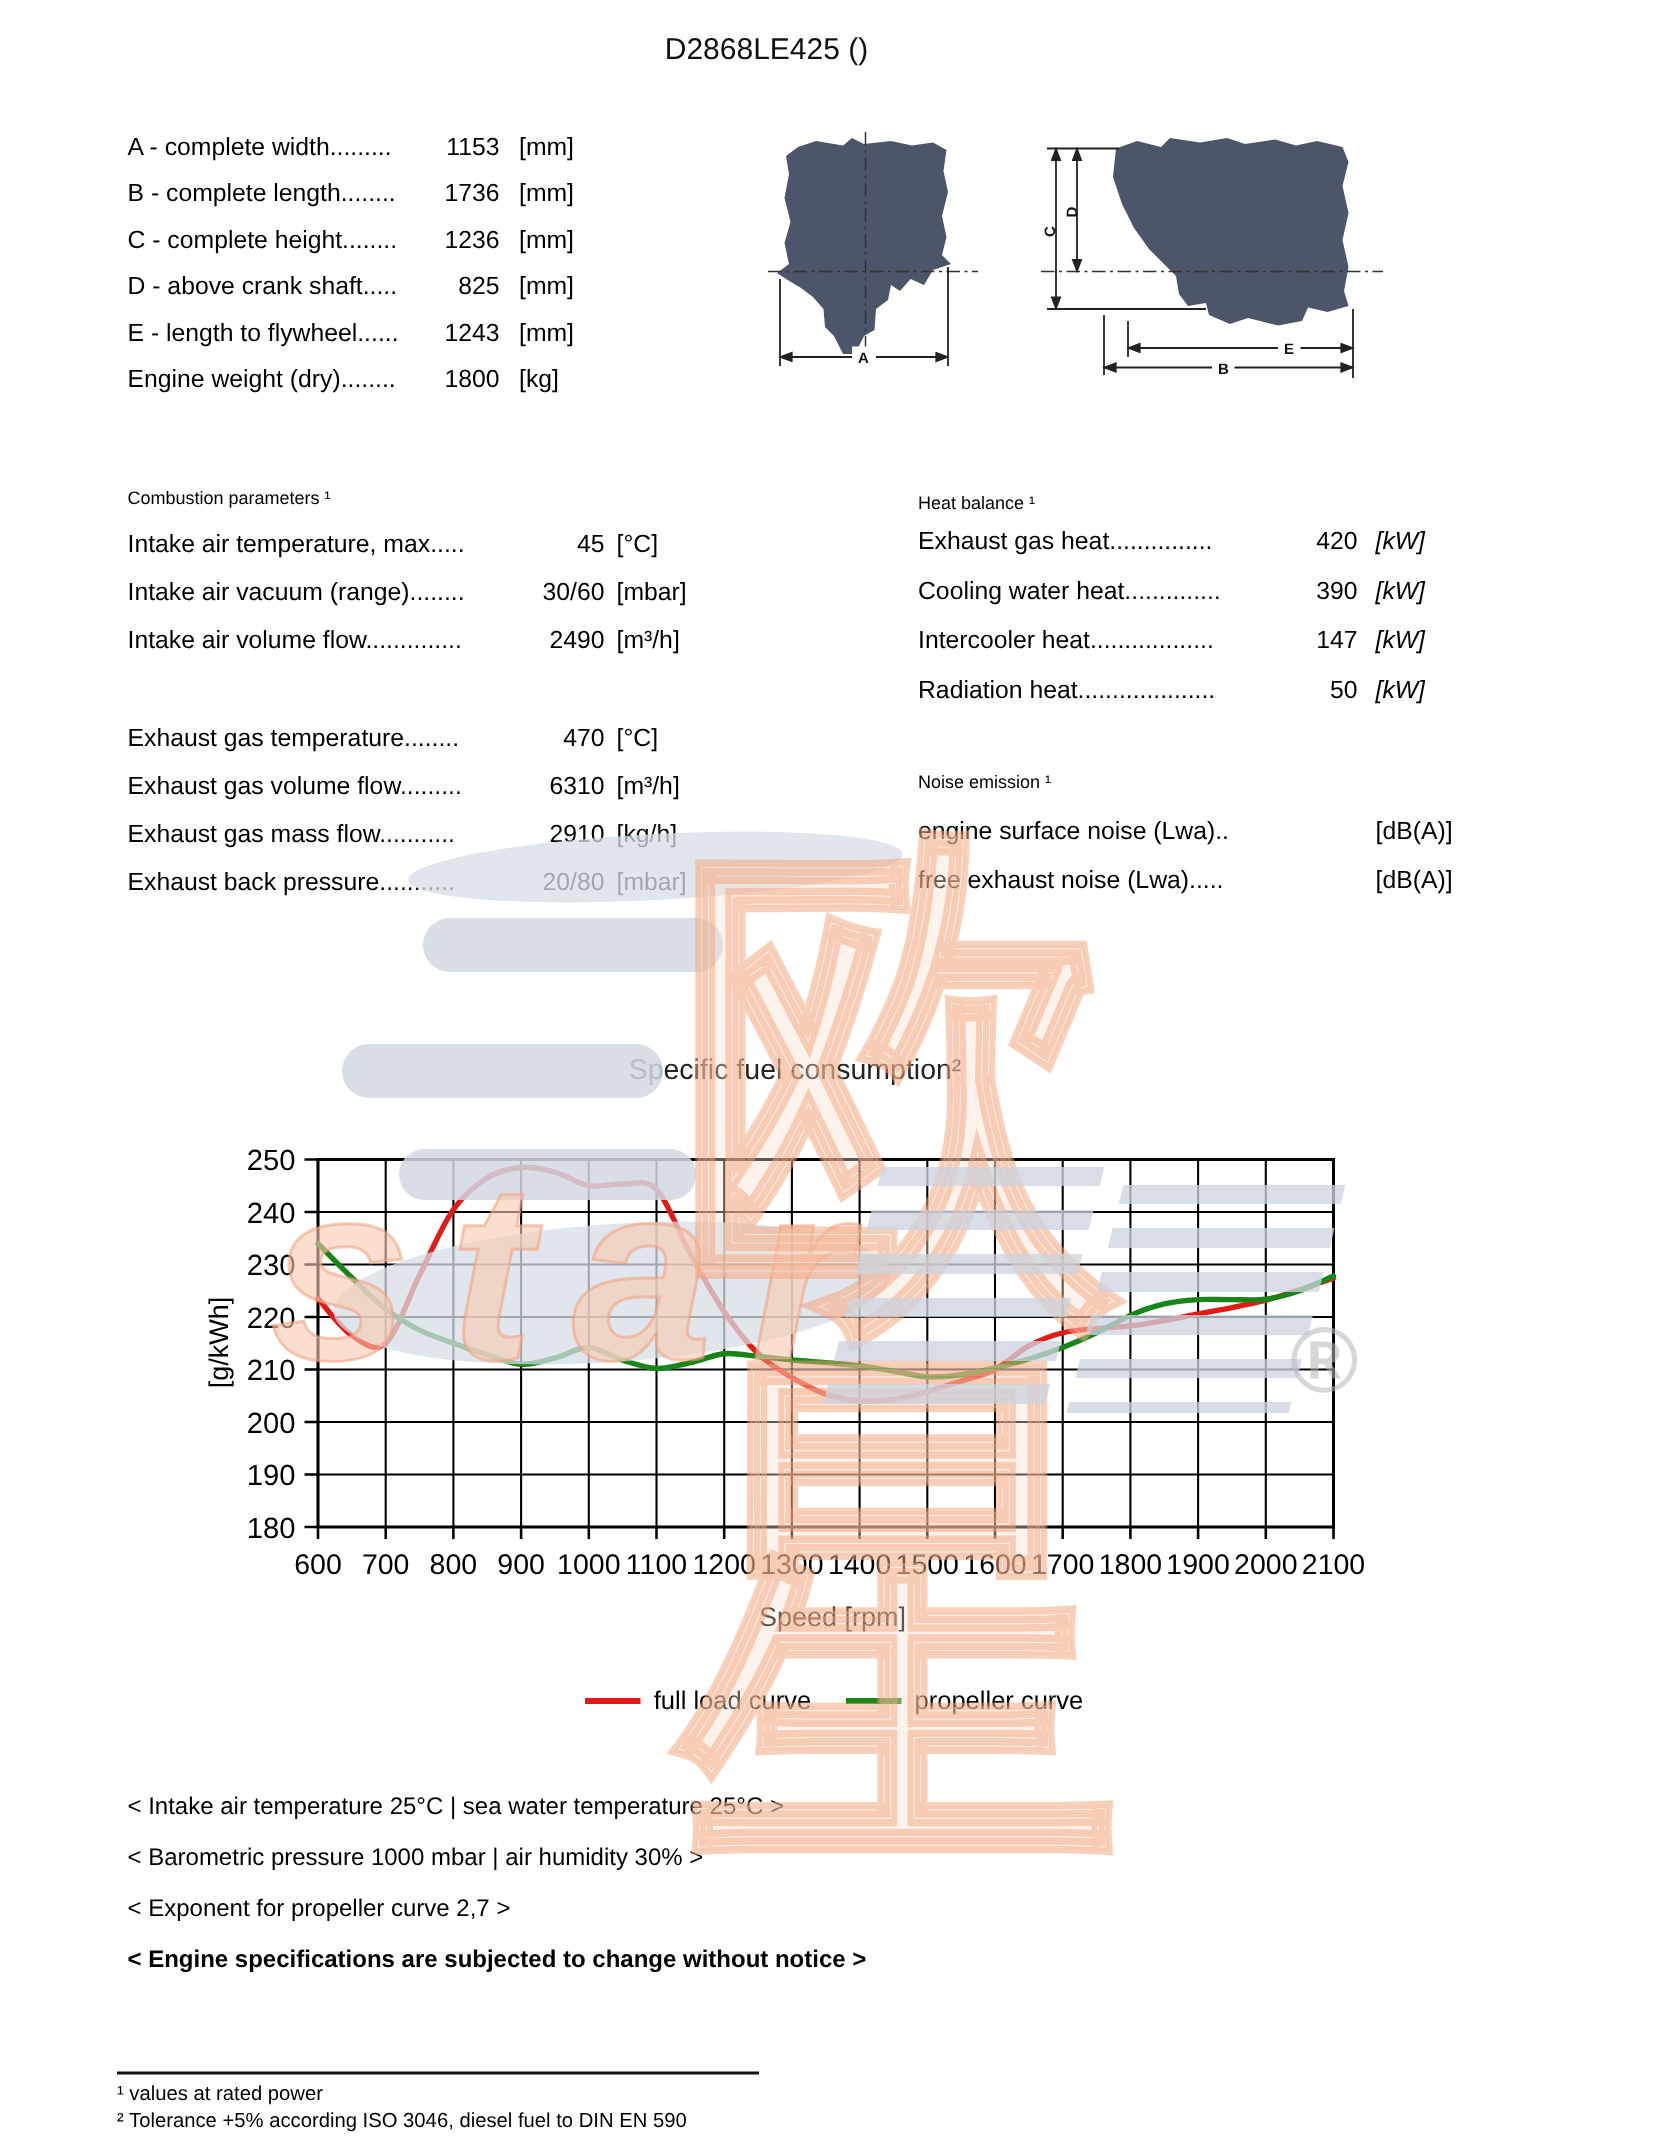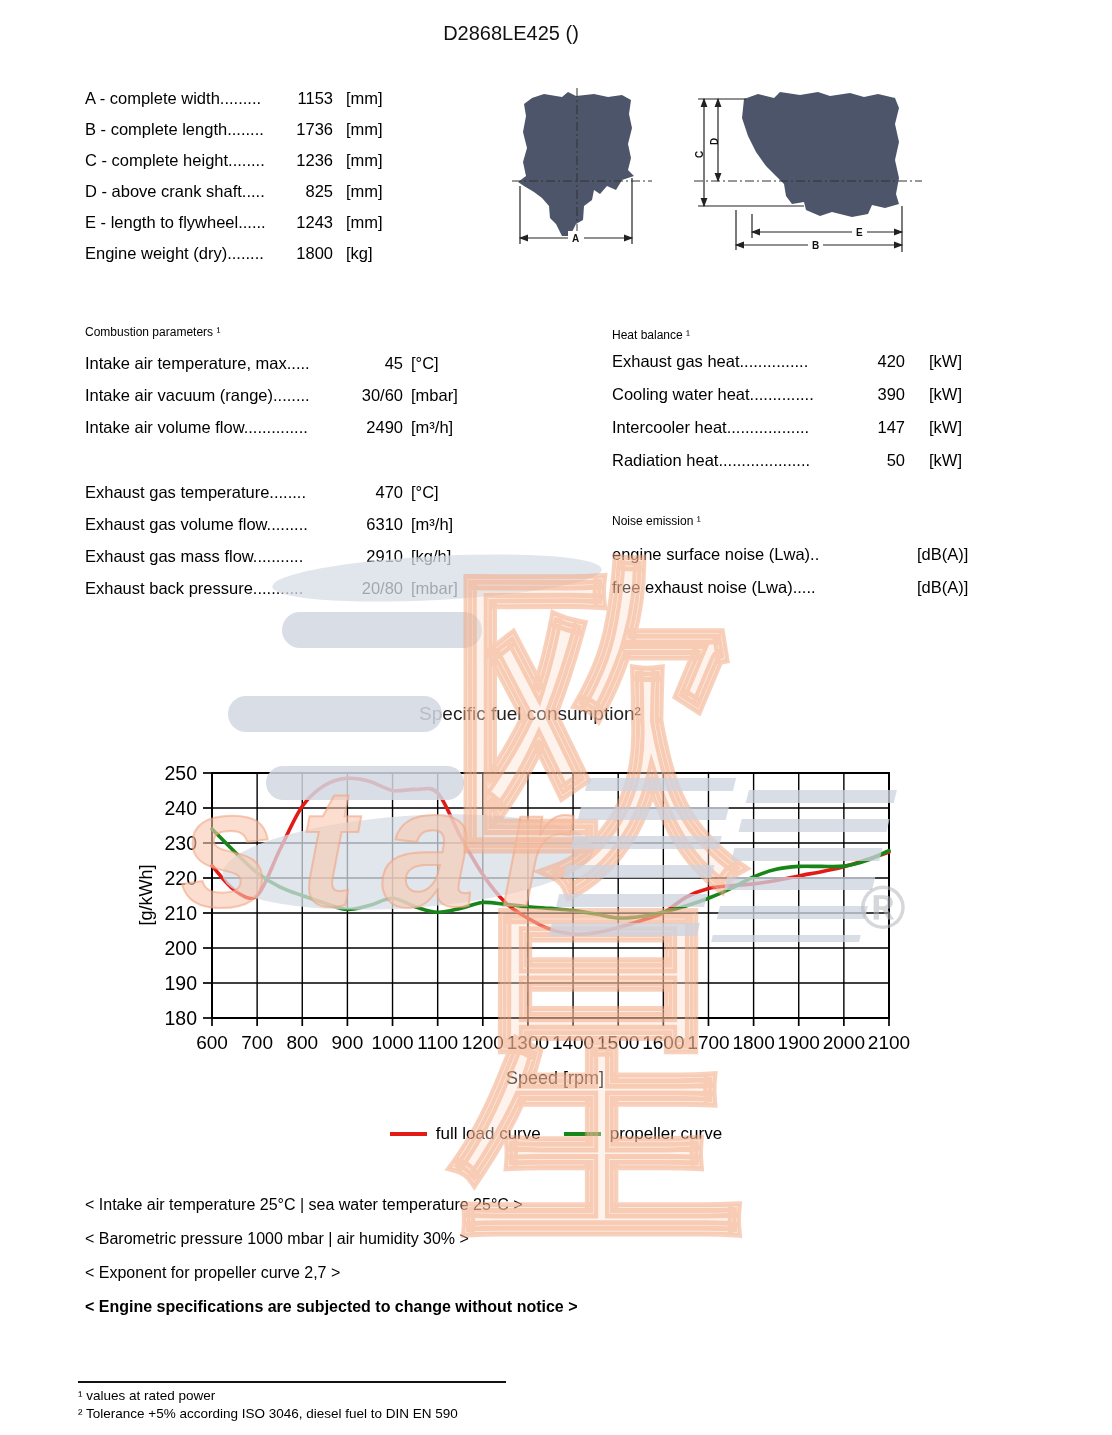--- a/index.html
+++ b/index.html
@@ -23,21 +23,21 @@
   .comb-block .spec-row{height:32px;}
   .comb-label{width:270px;}
   .comb-value{width:48px;text-align:right;}
   .comb-unit{margin-left:8px;}
   .comb-gap{height:33px;}
 
   .heat-block{left:612px;top:352px;}
   .heat-block .spec-row{height:33px;}
   .heat-label{width:250px;}
   .heat-value{width:43px;text-align:right;}
-  .heat-unit{margin-left:24px;}
+  .heat-unit{margin-left:12px;font-style:italic;}
 
   .noise-block{left:612px;top:545px;}
   .noise-block .spec-row{height:33px;}
   .noise-label{width:305px;}
 
   
   .draw-left{left:510px;top:86px;}
   .draw-right{left:692px;top:86px;}
   .sil{fill:#4c556a;stroke:none;}
   .dimline{stroke:#222;stroke-width:1.2;fill:none;}

